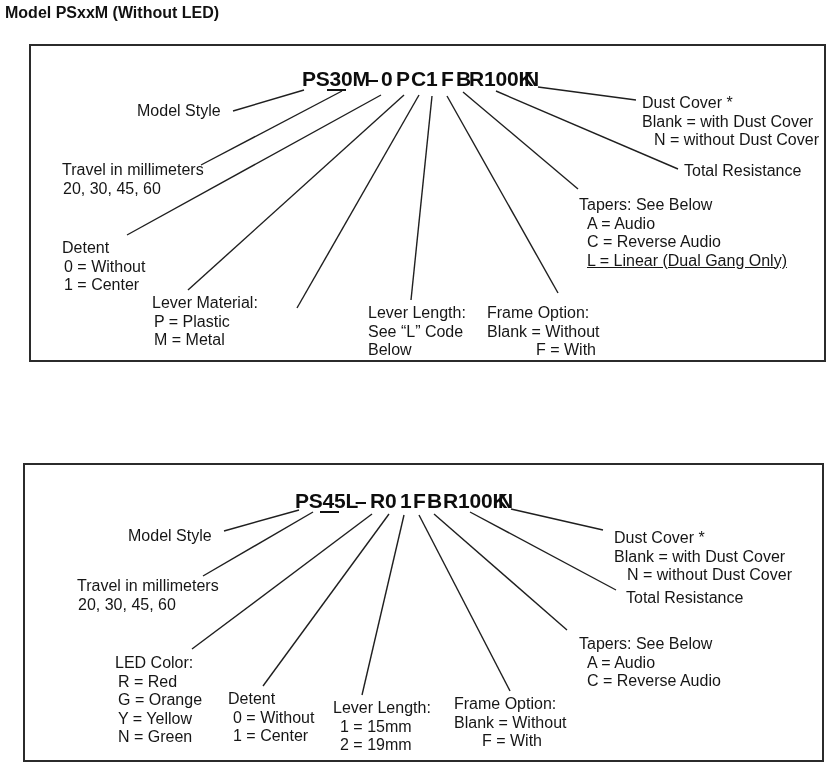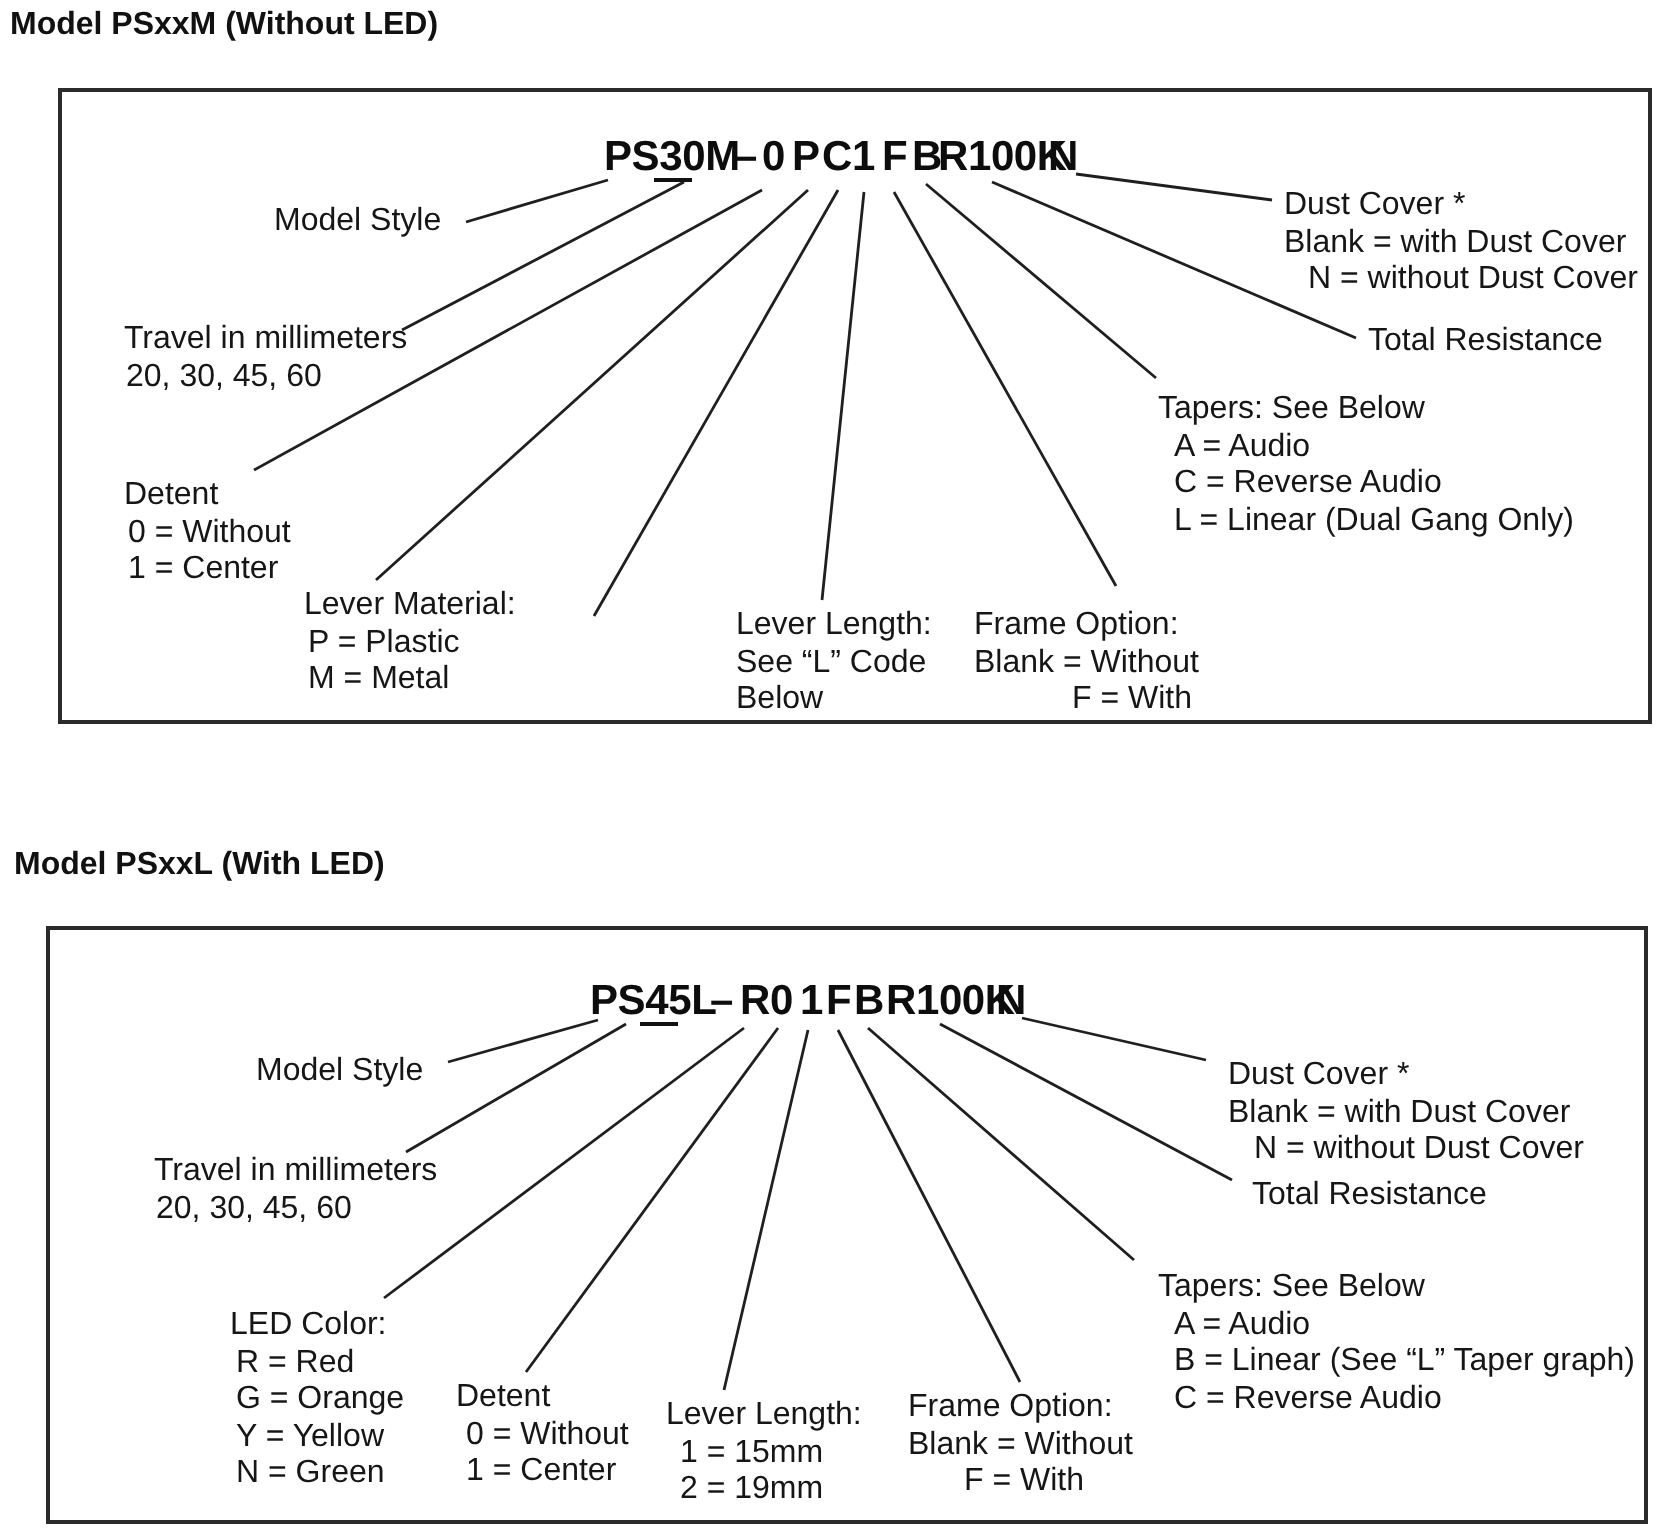--- a/index.html
+++ b/index.html
@@ -22,21 +22,20 @@
   .pn-underline{position:absolute;height:2px;background:#111;}
   .label{position:absolute;font-size:16px;line-height:18.5px;white-space:nowrap;color:#161616;}
   .label .lline{white-space:pre;}
   #callouts{position:absolute;left:0;top:0;pointer-events:none;}
 </style>
 </head>
 <body>
 
 <div id="stage">
   <div class="section-title t1">Model PSxxM (Without LED)</div>
-  <div class="section-title t2">Model PSxxL (With LED)</div>
   <svg id="callouts" width="838" height="770" viewBox="0 0 838 770">
       <line x1="304" y1="90" x2="233" y2="111" stroke="#1f1f1f" stroke-width="1.4"></line>
       <line x1="342" y1="91" x2="201" y2="165" stroke="#1f1f1f" stroke-width="1.4"></line>
       <line x1="381" y1="95" x2="127" y2="235" stroke="#1f1f1f" stroke-width="1.4"></line>
       <line x1="404" y1="95" x2="188" y2="290" stroke="#1f1f1f" stroke-width="1.4"></line>
       <line x1="419" y1="95" x2="297" y2="308" stroke="#1f1f1f" stroke-width="1.4"></line>
       <line x1="432" y1="96" x2="411" y2="300" stroke="#1f1f1f" stroke-width="1.4"></line>
       <line x1="447" y1="96" x2="558" y2="293" stroke="#1f1f1f" stroke-width="1.4"></line>
       <line x1="463" y1="92" x2="578" y2="189" stroke="#1f1f1f" stroke-width="1.4"></line>
       <line x1="496" y1="91" x2="678" y2="169" stroke="#1f1f1f" stroke-width="1.4"></line>
@@ -87,21 +86,21 @@
     </div>
     <div class="label" style="left: 487px; top: 304px;">
       <div class="lline" style="margin-left: 0px;">Frame Option:</div>
       <div class="lline" style="margin-left: 0px;">Blank = Without</div>
       <div class="lline" style="margin-left: 49px;">F = With</div>
     </div>
     <div class="label" style="left: 579px; top: 196px;">
       <div class="lline" style="margin-left: 0px;">Tapers: See Below</div>
       <div class="lline" style="margin-left: 8px;">A = Audio</div>
       <div class="lline" style="margin-left: 8px;">C = Reverse Audio</div>
-      <div class="lline" style="margin-left: 8px;">L = Linear (Dual Gang Only)</div>
+      <div class="lline" style="margin-left: 8px; text-decoration: underline;">L = Linear (Dual Gang Only)</div>
     </div>
     <div class="label" style="left: 684px; top: 162px;">
       <div class="lline" style="margin-left: 0px;">Total Resistance</div>
     </div>
     <div class="label" style="left: 642px; top: 94px;">
       <div class="lline" style="margin-left: 0px;">Dust Cover *</div>
       <div class="lline" style="margin-left: 0px;">Blank = with Dust Cover</div>
       <div class="lline" style="margin-left: 12px;">N = without Dust Cover</div>
     </div>
     <div class="frame" style="left: 23px; top: 463px; width: 801px; height: 299px;"></div>
@@ -140,21 +139,20 @@
       <div class="lline" style="margin-left: 7px;">2 = 19mm</div>
     </div>
     <div class="label" style="left: 454px; top: 695px;">
       <div class="lline" style="margin-left: 0px;">Frame Option:</div>
       <div class="lline" style="margin-left: 0px;">Blank = Without</div>
       <div class="lline" style="margin-left: 28px;">F = With</div>
     </div>
     <div class="label" style="left: 579px; top: 635px;">
       <div class="lline" style="margin-left: 0px;">Tapers: See Below</div>
       <div class="lline" style="margin-left: 8px;">A = Audio</div>
-      <div class="lline" style="margin-left: 8px;">B = Linear (See “L” Taper graph)</div>
       <div class="lline" style="margin-left: 8px;">C = Reverse Audio</div>
     </div>
     <div class="label" style="left: 626px; top: 589px;">
       <div class="lline" style="margin-left: 0px;">Total Resistance</div>
     </div>
     <div class="label" style="left: 614px; top: 529px;">
       <div class="lline" style="margin-left: 0px;">Dust Cover *</div>
       <div class="lline" style="margin-left: 0px;">Blank = with Dust Cover</div>
       <div class="lline" style="margin-left: 13px;">N = without Dust Cover</div>
     </div>

